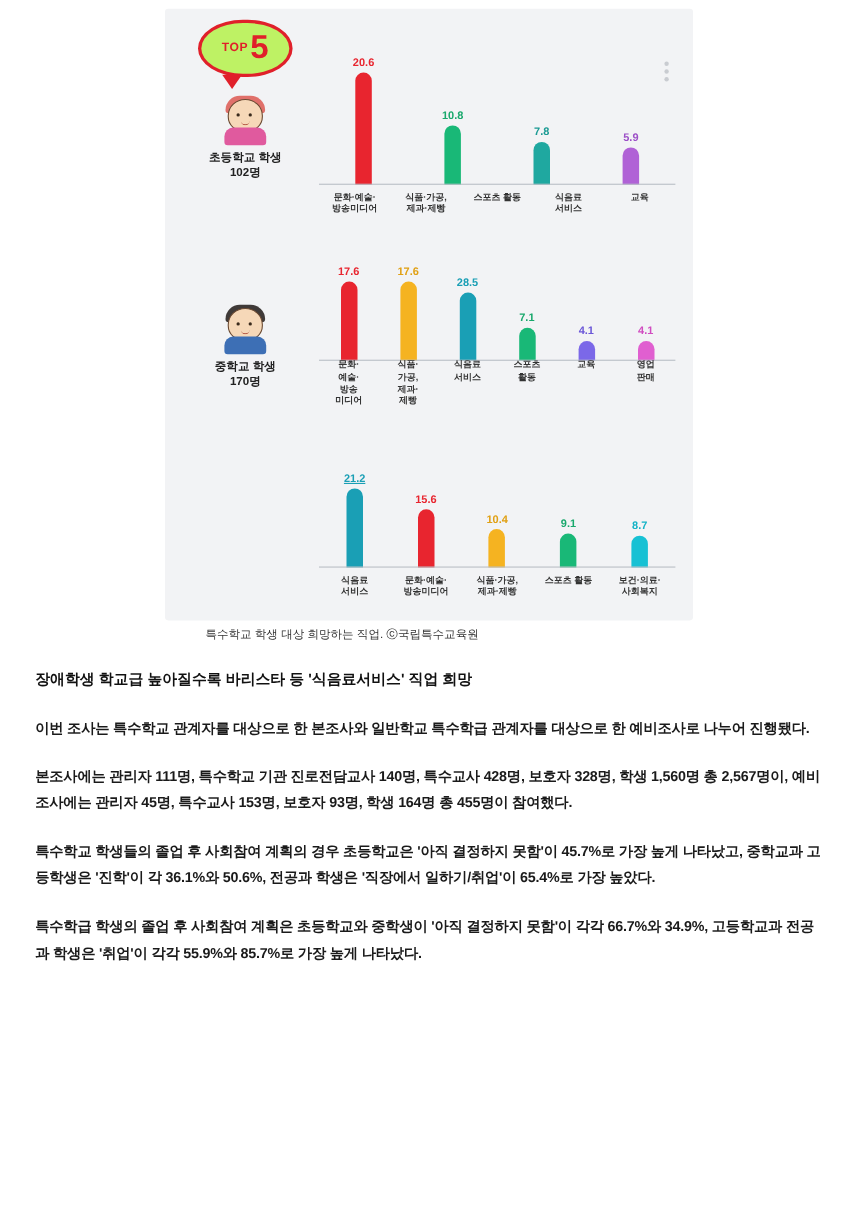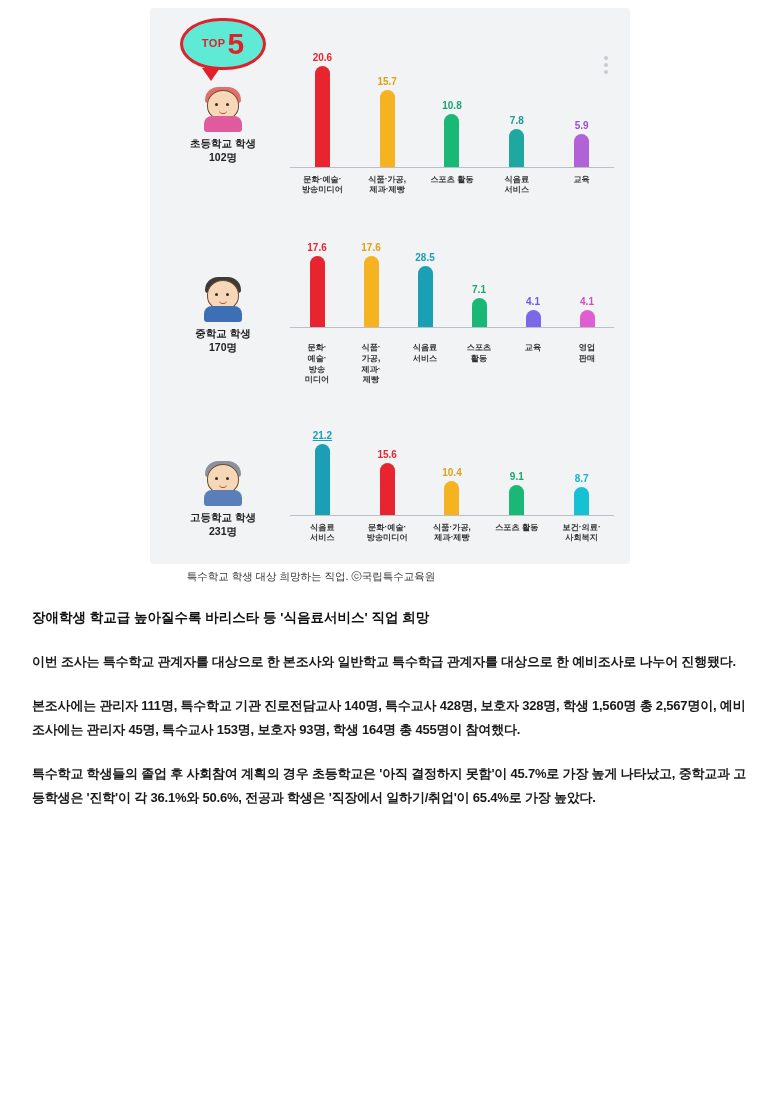--- a/index.html
+++ b/index.html
@@ -37,21 +37,21 @@
     top: 10px;
     width: 86px;
     height: 60px;
     z-index: 5;
   }
   .top5-bubble {
     width: 86px;
     height: 52px;
     border: 3px solid #e0202a;
     border-radius: 44px / 28px;
-    background: #5eead4;
+    background: #bef264;
     display: flex;
     align-items: center;
     justify-content: center;
     box-sizing: border-box;
   }
   .top5-bubble .t5-top {
     font-size: 11px;
     font-weight: bold;
     color: #e0202a;
     letter-spacing: 0.5px;
@@ -266,24 +266,20 @@
           <div class="body" style="background:#e05a9e;"></div>
         </div>
         <div>초등학교 학생</div>
         <div>102명</div>
       </div>
       <div class="chart-area">
         <div class="bars" style="bottom:36px; top:20px;justify-content:space-between;">
           <div class="bar-col">
             <div class="bar-val" style="color:#e8252f;">20.6</div>
             <div class="bar" style="height:102px;background:#e8252f;"></div>
-          </div>
-          <div class="bar-col">
-            <div class="bar-val" style="color:#e0a014;">15.7</div>
-            <div class="bar" style="height:78px;background:#f5b321;"></div>
           </div>
           <div class="bar-col">
             <div class="bar-val" style="color:#19a86c;">10.8</div>
             <div class="bar" style="height:54px;background:#19b877;"></div>
           </div>
           <div class="bar-col">
             <div class="bar-val" style="color:#1a9a93;">7.8</div>
             <div class="bar" style="height:39px;background:#1fa8a0;"></div>
           </div>
           <div class="bar-col">
@@ -339,53 +335,41 @@
           <div class="bar-col">
             <div class="bar-val" style="color:#6b57d8;">4.1</div>
             <div class="bar" style="height:18px;background:#7b68e8;"></div>
           </div>
           <div class="bar-col">
             <div class="bar-val" style="color:#d14cc0;">4.1</div>
             <div class="bar" style="height:18px;background:#e05fd0;"></div>
           </div>
         </div>
         <div class="axis" style="bottom:66px;"></div>
-        <div class="bar-labels" style="bottom:8px; top:auto;">
+        <div class="bar-labels" style="bottom:24px; top:auto;">
           <div class="bar-label">문화·
 예술·
 방송
 미디어</div>
           <div class="bar-label">식품·
 가공,
 제과·
 제빵</div>
           <div class="bar-label">식음료
 서비스</div>
           <div class="bar-label">스포츠
 활동</div>
           <div class="bar-label">교육</div>
           <div class="bar-label">영업
 판매</div>
         </div>
       </div>
     </div>
 
     <div class="group g3">
-      <div class="group-label" style="top:66px;">
-        <div class="avatar">
-          <div class="hair" style="background:#8d9199;"></div>
-          <div class="face"></div>
-          <div class="eye l"></div>
-          <div class="eye r"></div>
-          <div class="mouth"></div>
-          <div class="body" style="background:#5a7fb8;"></div>
-        </div>
-        <div>고등학교 학생</div>
-        <div>231명</div>
-      </div>
       <div class="chart-area">
         <div class="bars" style="bottom:38px; top:6px;">
           <div class="bar-col">
             <div class="bar-val" style="color:#1a9fb5;text-decoration:underline;">21.2</div>
             <div class="bar" style="height:72px;background:#1a9fb5;"></div>
           </div>
           <div class="bar-col">
             <div class="bar-val" style="color:#e8252f;">15.6</div>
             <div class="bar" style="height:53px;background:#e8252f;"></div>
           </div>
@@ -420,13 +404,14 @@
   </div>
 </div>
 
 <div class="caption">특수학교 학생 대상 희망하는 직업. ⓒ국립특수교육원</div>
 
 <div class="article">
   <h2>장애학생 학교급 높아질수록 바리스타 등 '식음료서비스' 직업 희망</h2>
   <p>이번 조사는 특수학교 관계자를 대상으로 한 본조사와 일반학교 특수학급 관계자를 대상으로 한 예비조사로 나누어 진행됐다.</p>
   <p>본조사에는 관리자 111명, 특수학교 기관 진로전담교사 140명, 특수교사 428명, 보호자 328명, 학생 1,560명 총 2,567명이, 예비조사에는 관리자 45명, 특수교사 153명, 보호자 93명, 학생 164명 총 455명이 참여했다.</p>
   <p>특수학교 학생들의 졸업 후 사회참여 계획의 경우 초등학교은 '아직 결정하지 못함'이 45.7%로 가장 높게 나타났고, 중학교과 고등학생은 '진학'이 각 36.1%와 50.6%, 전공과 학생은 '직장에서 일하기/취업'이 65.4%로 가장 높았다.</p>
+  <p>특수학급 학생의 졸업 후 사회참여 계획은 초등학교와 중학생이 '아직 결정하지 못함'이 각각 66.7%와 34.9%, 고등학교과 전공과 학생은 '취업'이 각각 55.9%와 85.7%로 가장 높게 나타났다.</p>
 </div>
 
 </body></html>

